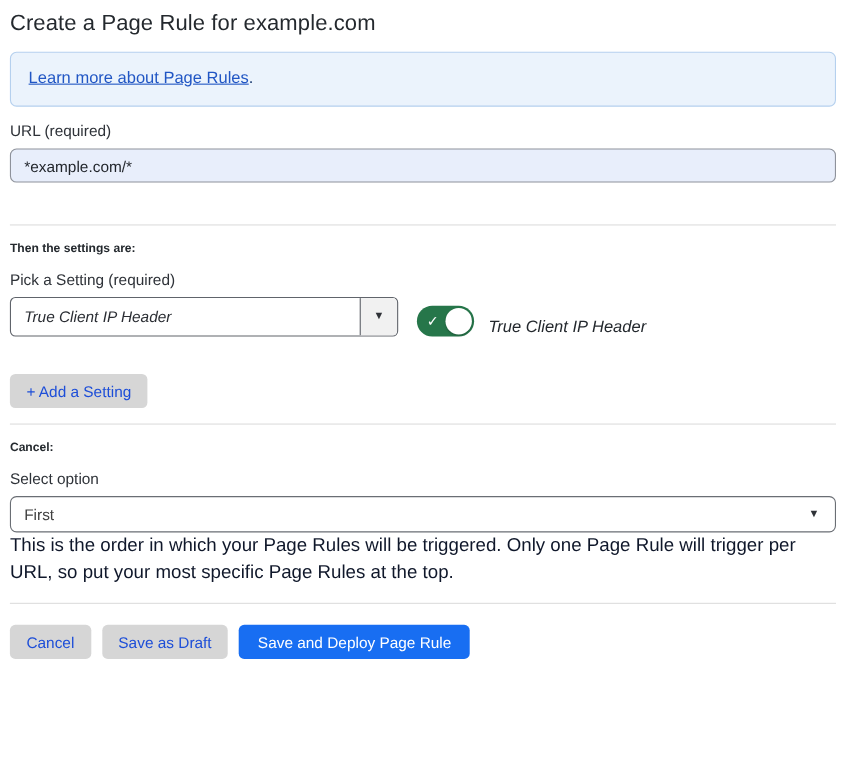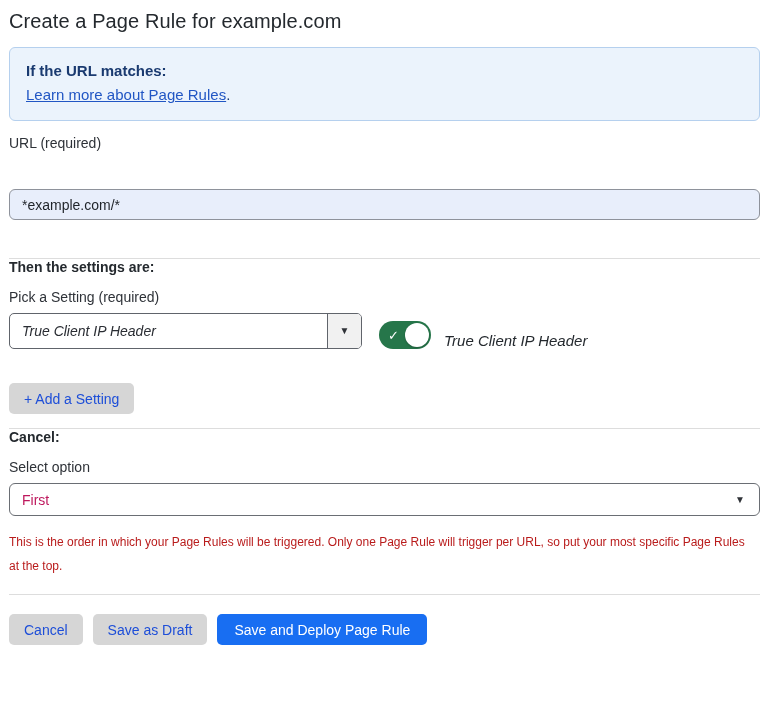--- a/index.html
+++ b/index.html
@@ -50,36 +50,36 @@
     width: 100%;
     height: 31px;
     background: #e8eefb;
     border: 1px solid #8e929b;
     border-radius: 6px;
     padding: 0 12px;
     font-family: "Liberation Sans", "DejaVu Sans", sans-serif;
     font-size: 14px;
     color: #1f2329;
     outline: none;
-    margin-top: 30px;
   }
 
   .divider {
     border: none;
     border-top: 1px solid #dddddd;
     height: 0;
   }
   .divider-1 { margin-top: 38px; }
   .divider-2 { margin-top: 14px; }
   .divider-3 { margin-top: 16px; }
 
   h2.section-heading {
-    font-size: 14px;
+    font-size: 11px;
     font-weight: bold;
     color: #24292e;
+    margin-top: 15px;
   }
 
   .setting-row {
     display: flex;
     align-items: flex-end;
     font-style: italic;
   }
 
   .select-control {
     display: flex;
@@ -167,46 +167,45 @@
     height: 33px;
     border: 1px solid #6a6e74;
     border-radius: 6px;
     background: #ffffff;
     display: flex;
     align-items: center;
     justify-content: space-between;
     padding: 0 14px 0 12px;
     cursor: pointer;
   }
-  .order-select .select-text { font-size: 14px; color: #be185d; }
+  .order-select .select-text { font-size: 14px; color: #404040; }
 
   .help-text {
-    margin-top: 14px;
-    font-size: 12px;
+    margin-top: 0;
+    font-size: 17px;
     line-height: 24px;
-    color: #b91c1c;
+    color: #0f172a;
     max-width: 745px;
   }
 
   .footer-buttons {
     margin-top: 19px;
     display: flex;
     gap: 10px;
     align-items: center;
   }
 </style>
 </head>
 <body>
 
 <div class="page">
 
   <h1 class="page-title">Create a Page Rule for example.com</h1>
 
   <div class="info-box">
-    <div class="info-heading">If the URL matches:</div>
     <div>
       <a class="info-link">Learn more about Page Rules</a><span class="info-link-suffix">.</span>
     </div>
   </div>
 
   <label class="field-label">URL (required)</label>
   <input class="url-input" type="text" value="*example.com/*" style="">
 
   <hr class="divider divider-1">
 

